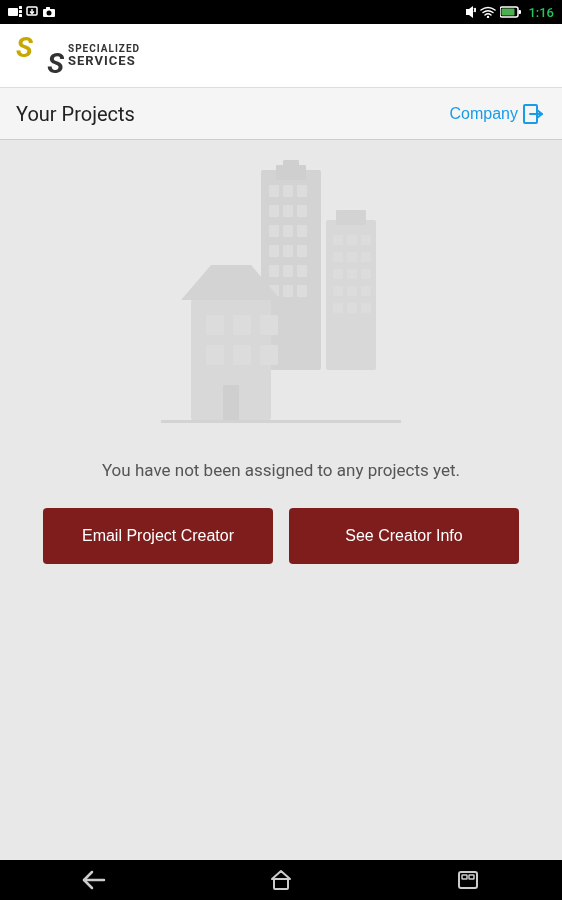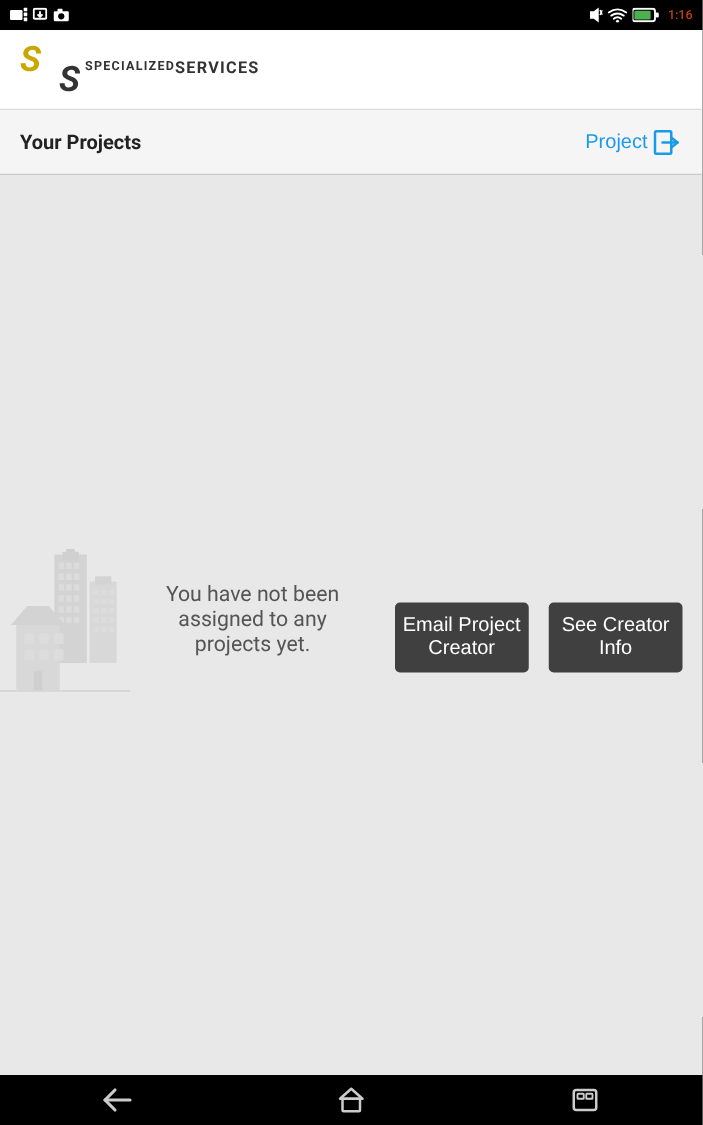--- a/index.html
+++ b/index.html
@@ -86,21 +86,21 @@
       font-size: 28px;
       font-weight: bold;
       color: #333;
       line-height: 1;
       font-style: italic;
     }
 
     .logo-text {
       margin-left: 4px;
       display: flex;
-      flex-direction: row;
+      flex-direction: column;
       line-height: 1.1;
     }
 
     .logo-text-specialized {
       font-size: 10px;
       font-weight: bold;
       color: #333;
       letter-spacing: 1px;
       text-transform: uppercase;
     }
@@ -118,22 +118,22 @@
       background: #f5f5f5;
       height: 52px;
       display: flex;
       align-items: center;
       justify-content: space-between;
       padding: 0 16px;
       border-bottom: 1px solid #ccc;
     }
 
     .page-title {
-      font-size: 16px;
-      font-weight: bold;
+      font-size: 20px;
+      font-weight: normal;
       color: #222;
     }
 
     .logout-btn {
       display: flex;
       align-items: center;
       gap: 4px;
       color: #1a9be8;
       font-size: 16px;
       cursor: pointer;
@@ -144,21 +144,21 @@
 
     .logout-icon {
       width: 24px;
       height: 24px;
     }
 
     
     .main-content {
       flex: 1;
       display: flex;
-      flex-direction: row;
+      flex-direction: column;
       align-items: center;
       justify-content: flex-start;
       padding-top: 20px;
       background: #e8e8e8;
     }
 
     
     .building-illustration {
       width: 240px;
       height: 280px;
@@ -180,21 +180,21 @@
       gap: 16px;
       padding: 0 16px;
       width: 100%;
       justify-content: center;
     }
 
     .action-btn {
       flex: 1;
       max-width: 230px;
       height: 56px;
-      background: #404040;
+      background: #7f1d1d;
       border: none;
       border-radius: 4px;
       color: #fff;
       font-size: 16px;
       font-weight: 500;
       cursor: pointer;
       display: flex;
       align-items: center;
       justify-content: center;
       text-align: center;
@@ -263,21 +263,21 @@
       <path d="M3,6.5 Q8,3 13,6.5" fill="none" stroke="#fff" stroke-width="1.5" stroke-linecap="round"></path>
       <path d="M5,9 Q8,6.5 11,9" fill="none" stroke="#fff" stroke-width="1.5" stroke-linecap="round"></path>
       <circle cx="8" cy="11" r="1.2" fill="#fff"></circle>
     </svg>
 
     <svg width="22" height="12" viewBox="0 0 22 12">
       <rect x="0" y="1" width="18" height="10" rx="2" fill="none" stroke="#fff" stroke-width="1.5"></rect>
       <rect x="1.5" y="2.5" width="13" height="7" rx="1" fill="#4CAF50"></rect>
       <rect x="18.5" y="4" width="2.5" height="4" rx="1" fill="#fff"></rect>
     </svg>
-    <span style="color:#c2410c;font-size:10px;font-weight:500;margin-left:2px;">1:16</span>
+    <span style="color:#22c55e;font-size:13px;font-weight:500;margin-left:2px;">1:16</span>
   </div>
 </div>
 
 <div class="app-content">
 
   <div class="logo-header">
     <div class="logo-container">
       <div class="logo-ss">
         <span class="logo-s1">S</span>
         <span class="logo-s2">S</span>
@@ -285,21 +285,21 @@
       <div class="logo-text">
         <span class="logo-text-specialized">SPECIALIZED</span>
         <span class="logo-text-services">SERVICES</span>
       </div>
     </div>
   </div>
 
   <div class="page-header">
     <span class="page-title">Your Projects</span>
     <button class="logout-btn">
-      <span>Project</span>
+      <span>Company</span>
       <svg class="logout-icon" viewBox="0 0 24 24">
         <rect x="2" y="3" width="13" height="18" rx="1" fill="none" stroke="#1a9be8" stroke-width="2"></rect>
         <polyline points="15,8 20,12 15,16" fill="none" stroke="#1a9be8" stroke-width="2" stroke-linecap="round" stroke-linejoin="round"></polyline>
         <line x1="20" y1="12" x2="8" y2="12" stroke="#1a9be8" stroke-width="2" stroke-linecap="round"></line>
       </svg>
     </button>
   </div>
 
   <div class="main-content">
 

